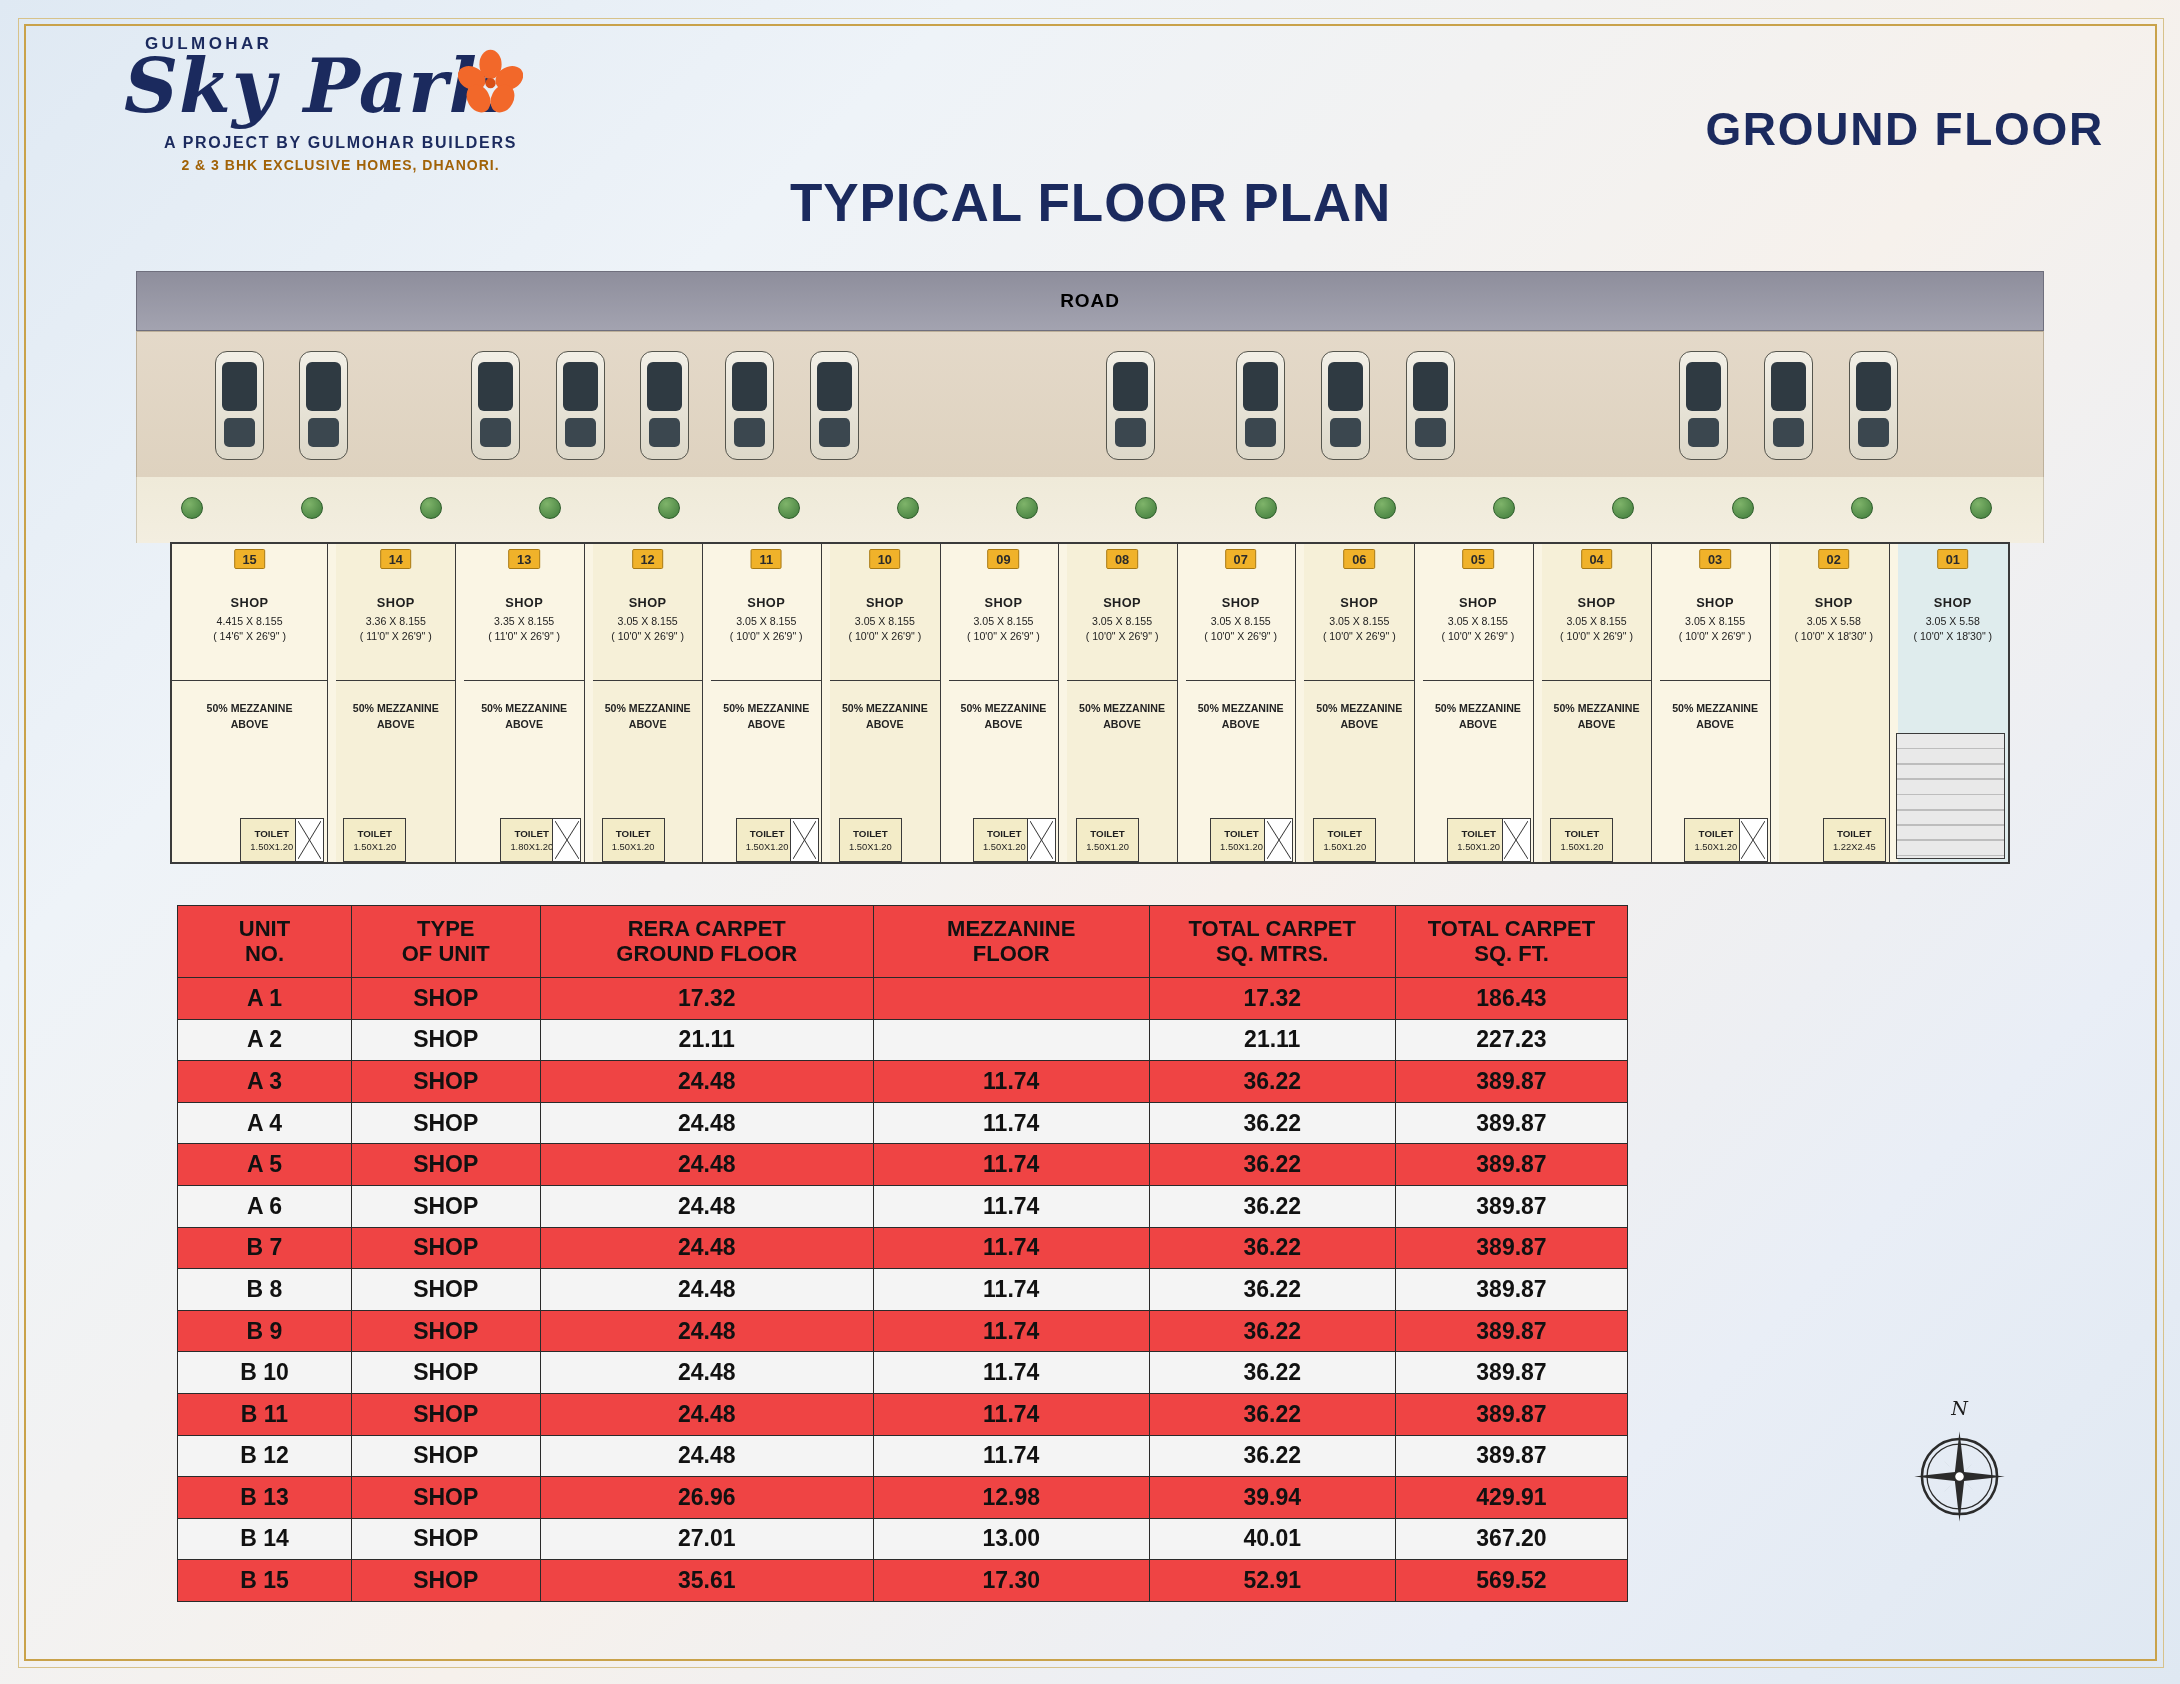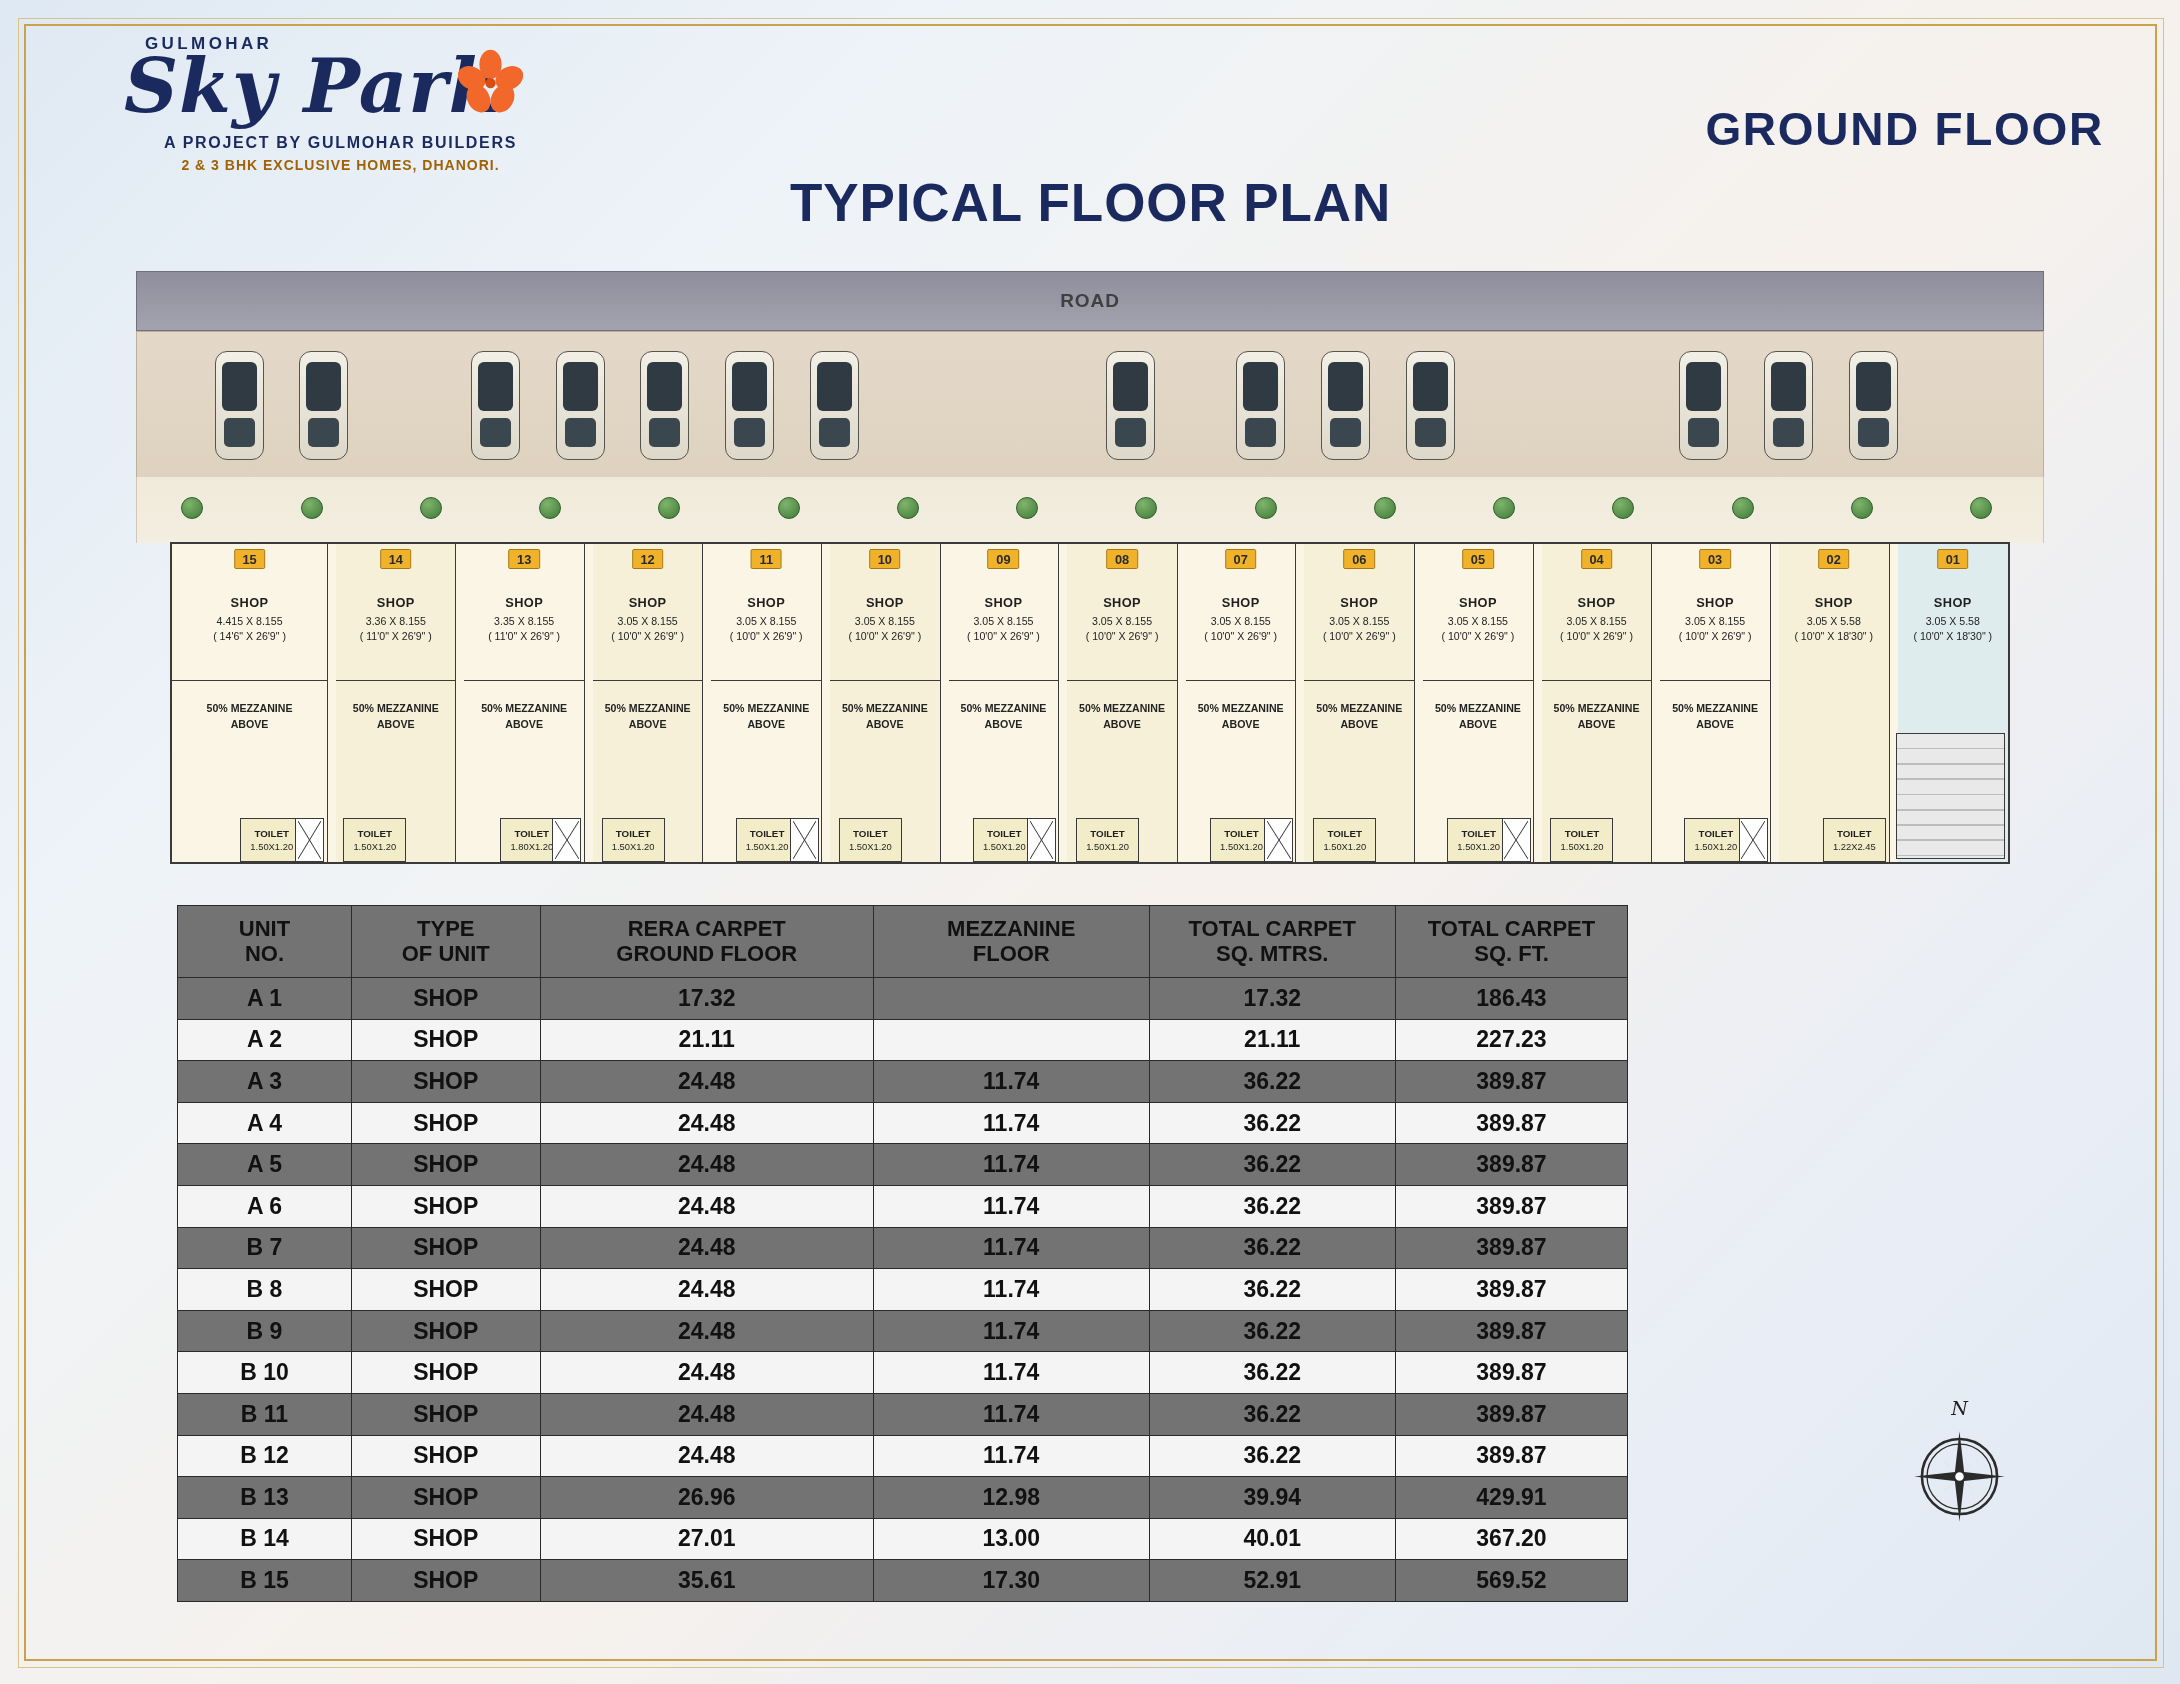--- a/index.html
+++ b/index.html
@@ -50,21 +50,21 @@
   
   .plan { position:absolute; left:136px; top:271px; width:1908px; height:612px; }
   .road-band {
     position:absolute; left:0; top:0; width:1908px; height:60px;
     background:linear-gradient(180deg,#8e8e9c,#a3a3b0);
     border:0.9px solid #6f6f7d;
   }
   .road-label {
     position:absolute; left:0; top:0; width:1908px; height:60px;
     display:flex; align-items:center; justify-content:center;
-    font-size:19px; font-weight:bold; color:#404040; letter-spacing:0.9px;
+    font-size:19px; font-weight:bold; color:#000000; letter-spacing:0.9px;
   }
   .parking-band {
     position:absolute; left:0; top:60px; width:1908px; height:147px;
     background:linear-gradient(180deg,#e4d9c9,#ded2bf);
     border:0.9px solid #bdb09a;
   }
   .car {
     position:absolute; top:19px; width:49px; height:109px;
     background:linear-gradient(180deg,#f2efe6,#ddd8c9);
     border:1.7px solid #55554d; border-radius:12px;
@@ -133,21 +133,21 @@
       linear-gradient(to bottom right, transparent calc(50% - 0.9px), #3a3a3a 50%, transparent calc(50% + 0.9px));
   }
   .stairs {
     position:absolute; right:2.6px; bottom:2.6px; width:109px; height:126px;
     background:#e9e9e9; border:1.7px solid #3a3a3a;
     background-image:repeating-linear-gradient(to bottom, #e9e9e9 0 13.6px, #bdbdbd 13.6px 15.3px);
   }
 
   
   .table-wrap { position:absolute; left:177px; top:905px; width:1451px; }
-  table { border-collapse:collapse; width:100%; background:#737373;padding-left:36px; }
+  table { border-collapse:collapse; width:100%; background:#ef4444;padding-left:36px; }
   th, td { border:1.7px solid #2a2a2a; text-align:center; color:#111; }
   thead th {
     font-size:22px; font-weight:bold; padding:10.2px 5.1px; line-height:1.15;
   }
   tbody td { font-size:23px; font-weight:bold; padding:6.8px 5.1px; }
   tbody tr:nth-child(even) { background:#f4f4f4; }
   .col-unit { width:12%; }
   .col-type { width:13%; }
   .col-rera { width:23%; }
   .col-mezz { width:19%; }

